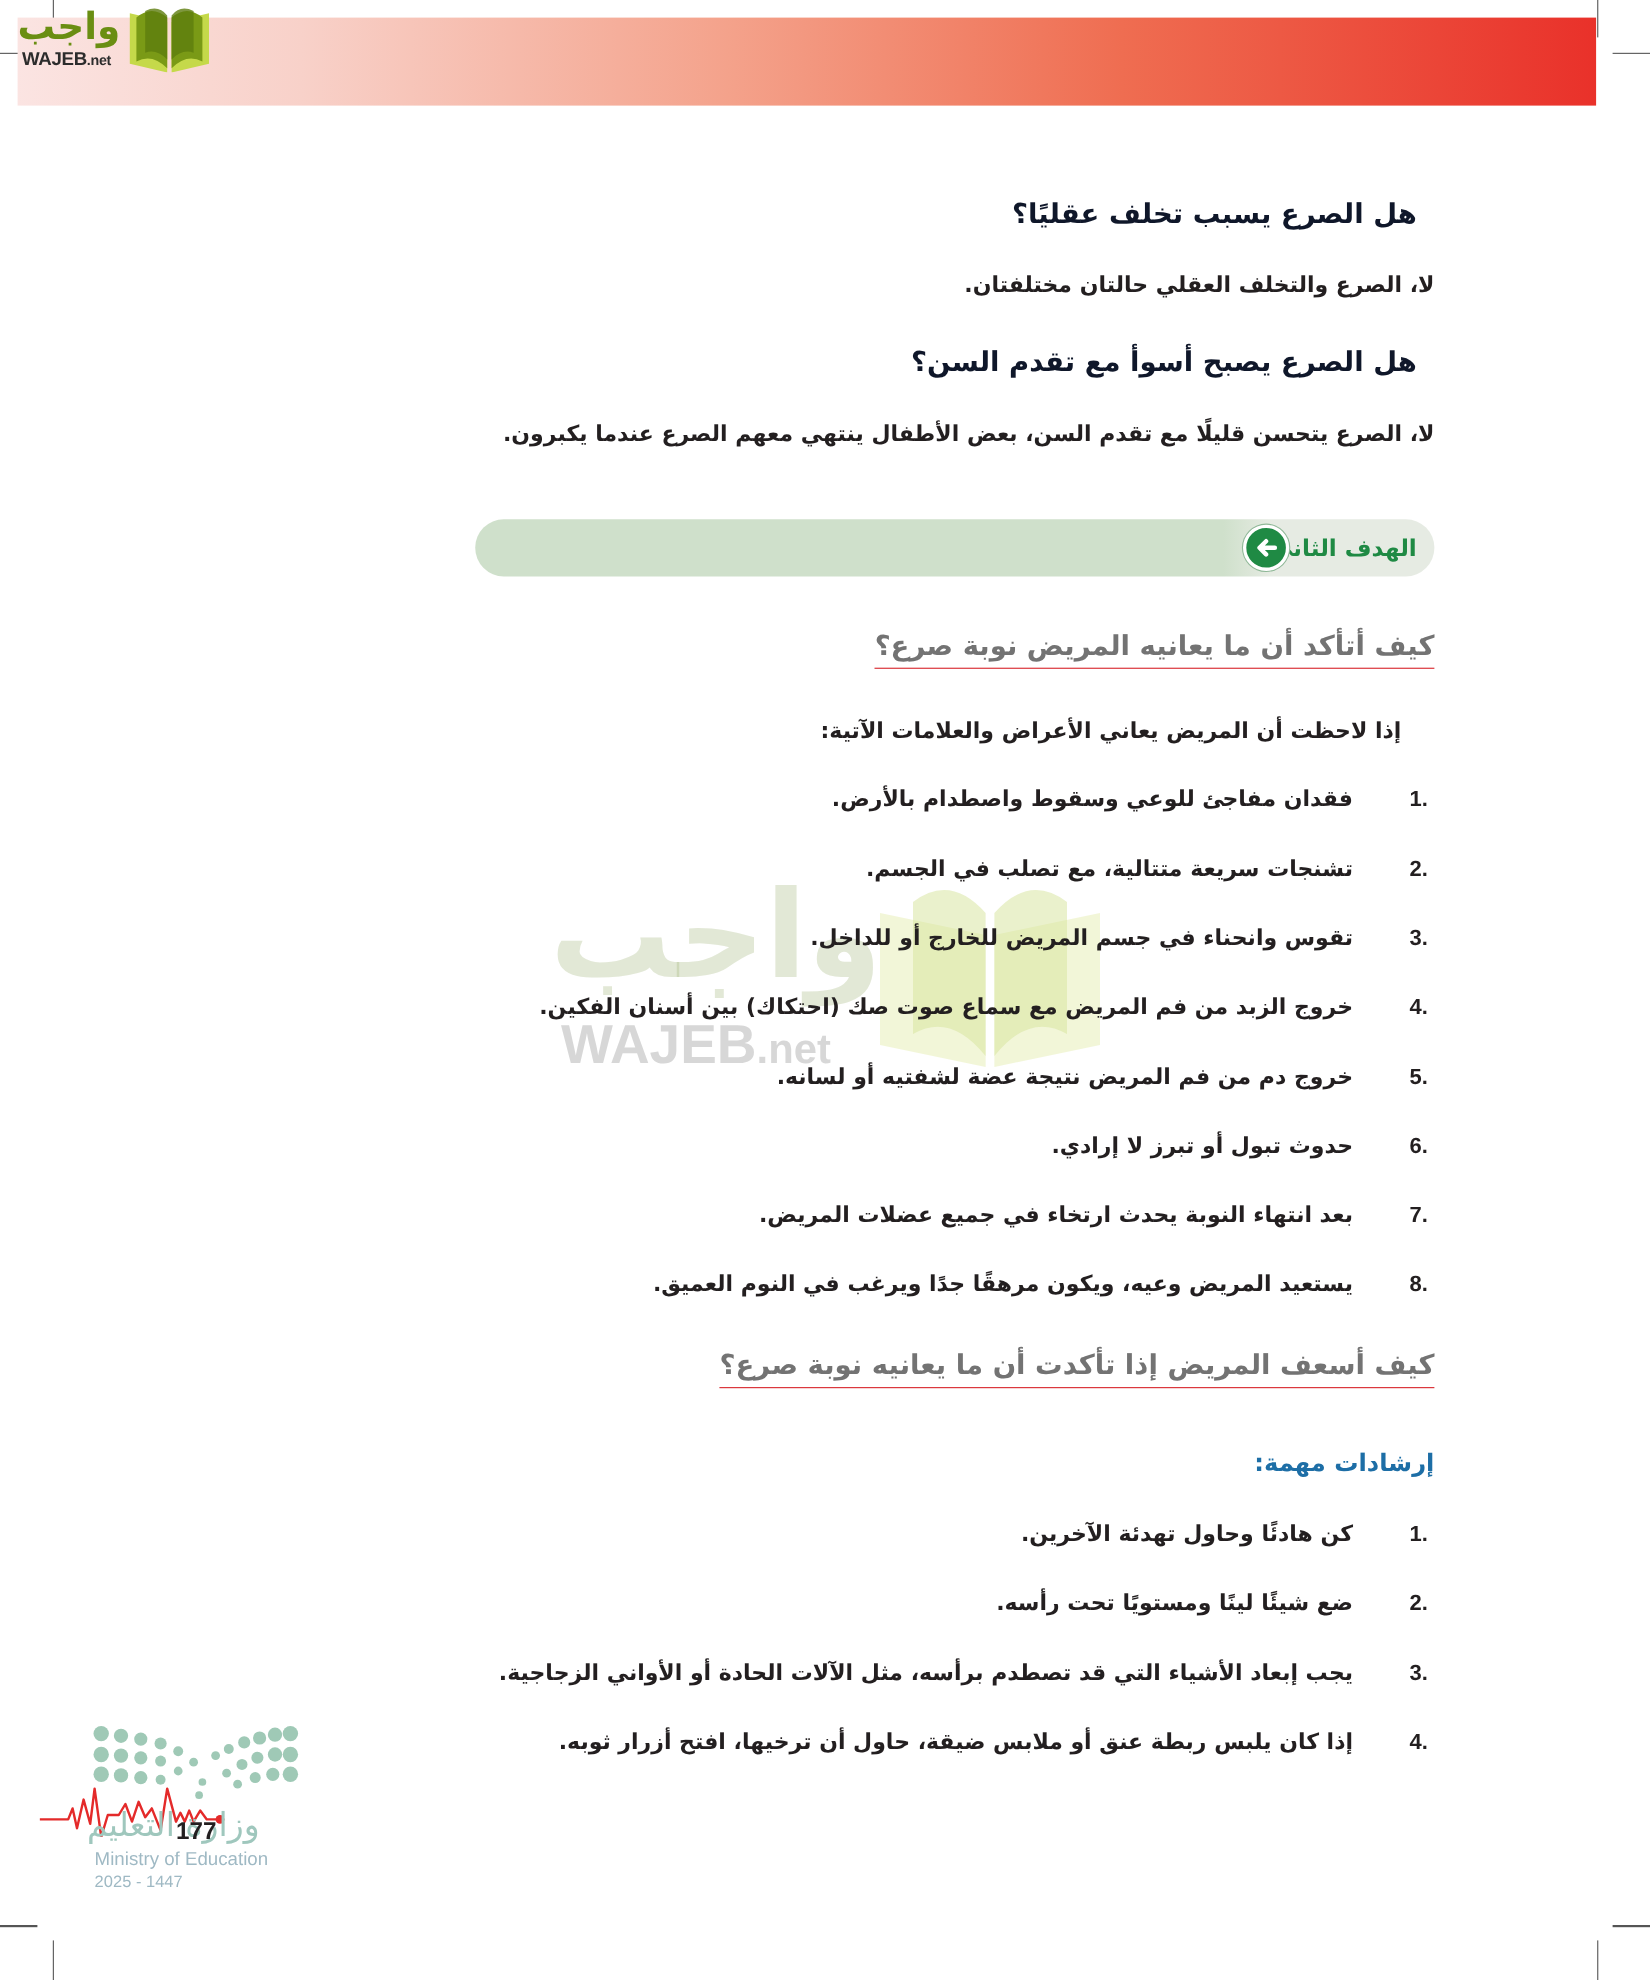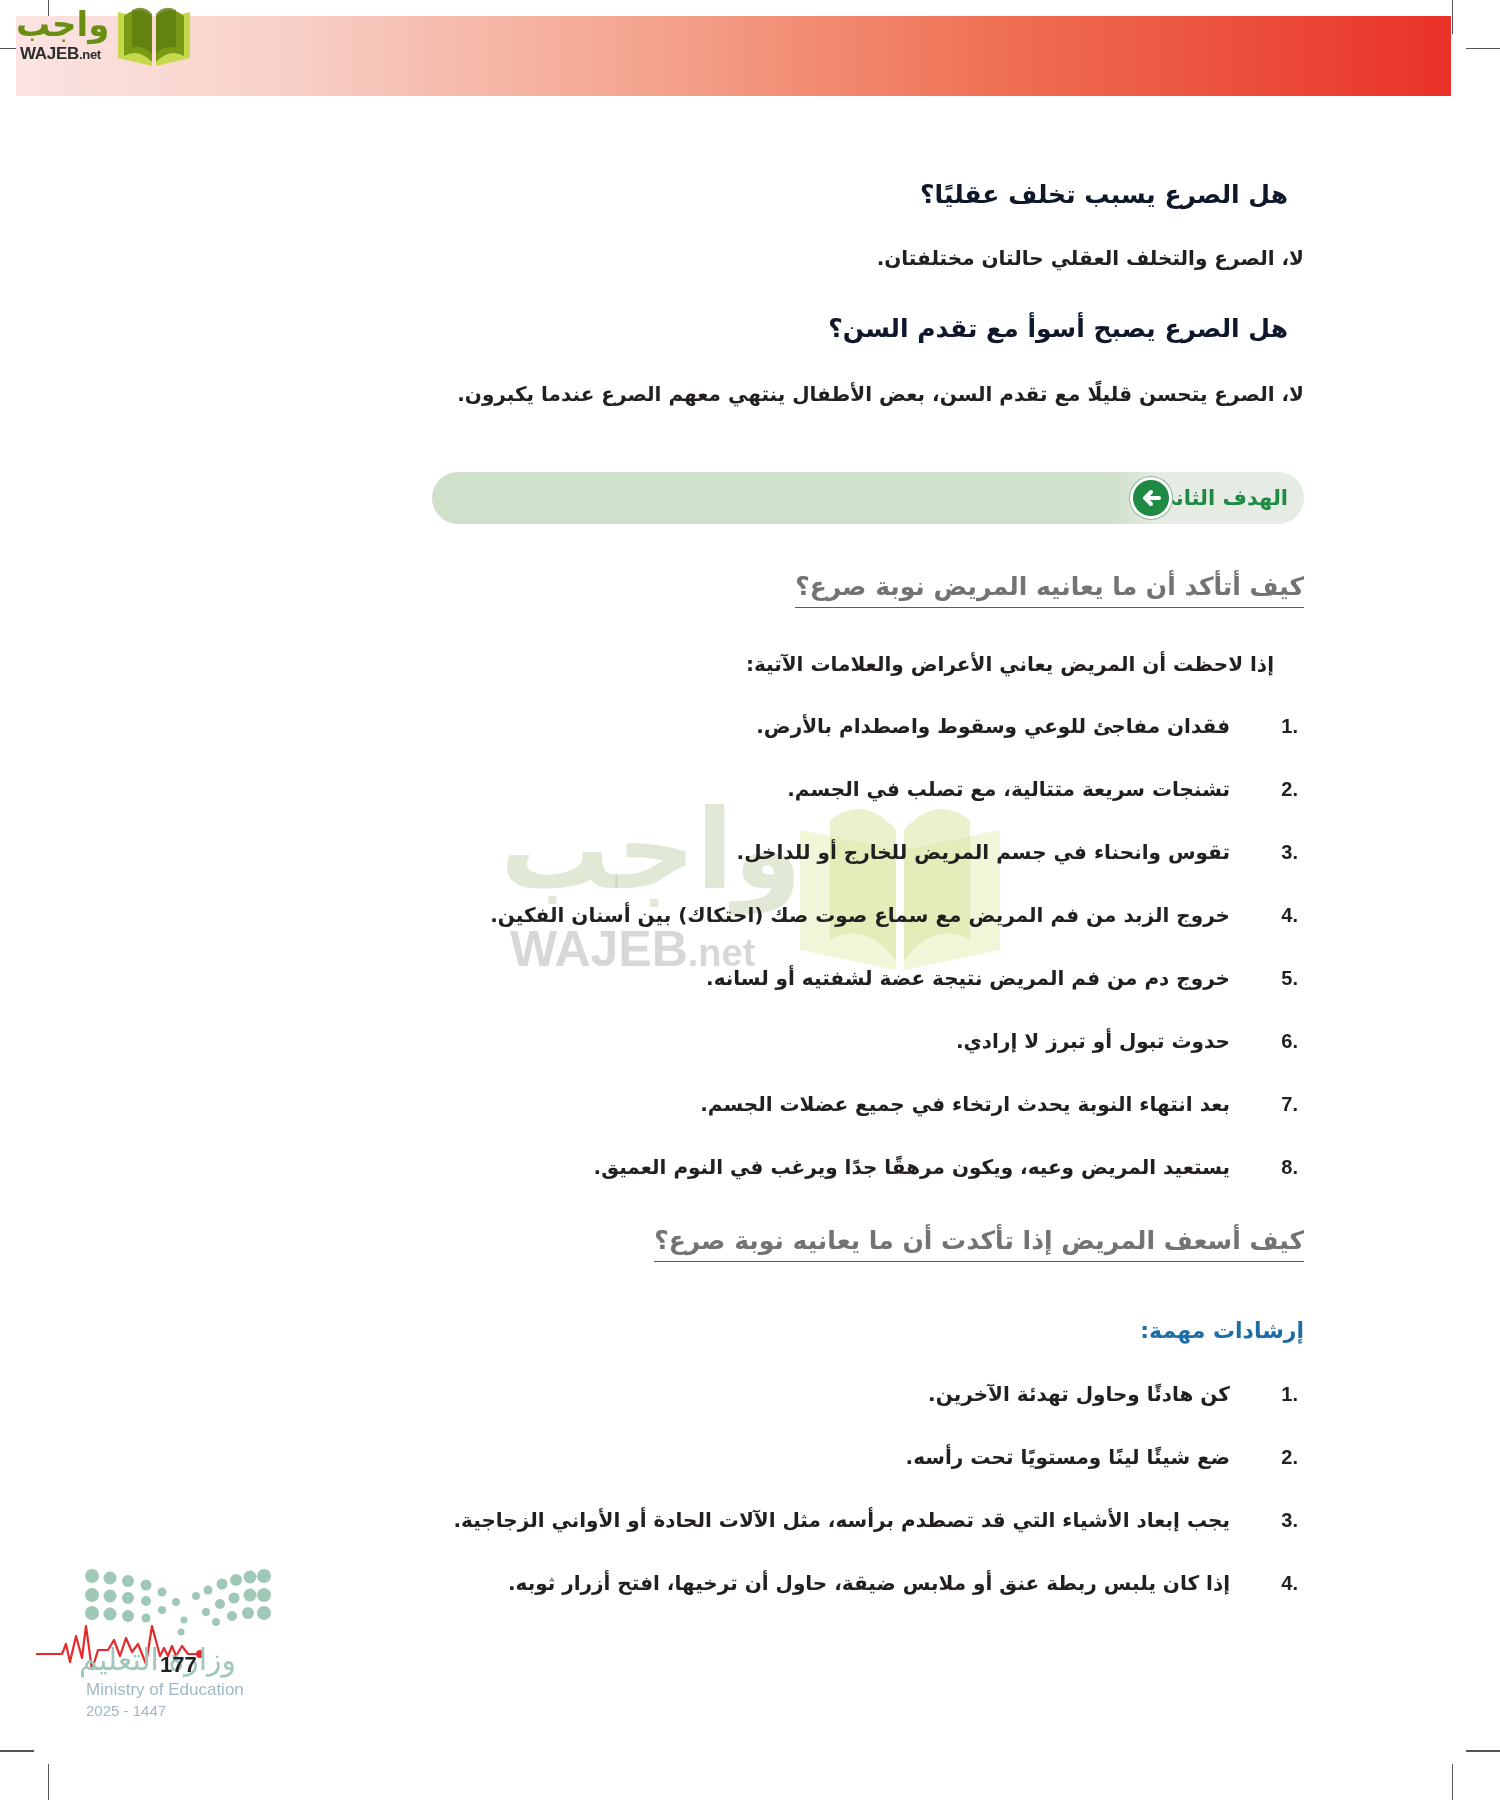--- a/index.html
+++ b/index.html
@@ -143,21 +143,21 @@
   <div class="list-item" style="top:966px;">
     <span class="list-num">5.</span>
     <span class="list-text">خروج دم من فم المريض نتيجة عضة لشفتيه أو لسانه.</span>
   </div>
   <div class="list-item" style="top:1029px;">
     <span class="list-num">6.</span>
     <span class="list-text">حدوث تبول أو تبرز لا إرادي.</span>
   </div>
   <div class="list-item" style="top:1092px;">
     <span class="list-num">7.</span>
-    <span class="list-text">بعد انتهاء النوبة يحدث ارتخاء في جميع عضلات الجسم.</span>
+    <span class="list-text">بعد انتهاء النوبة يحدث ارتخاء في جميع عضلات المريض.</span>
   </div>
   <div class="list-item" style="top:1155px;">
     <span class="list-num">8.</span>
     <span class="list-text">يستعيد المريض وعيه، ويكون مرهقًا جدًا ويرغب في النوم العميق.</span>
   </div>
 
   <h2 class="red-heading" style="top:1226px;">كيف أسعف المريض إذا تأكدت أن ما يعانيه نوبة صرع؟</h2>
   <h3 class="blue-sub" style="top:1318px;">إرشادات مهمة:</h3>
 
   <div class="list-item" style="top:1382px;">

